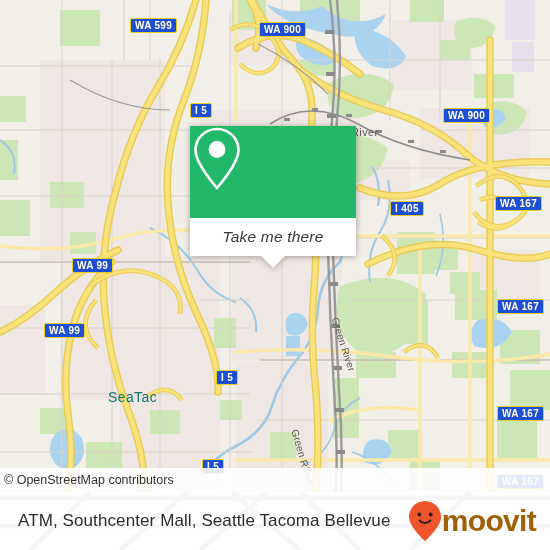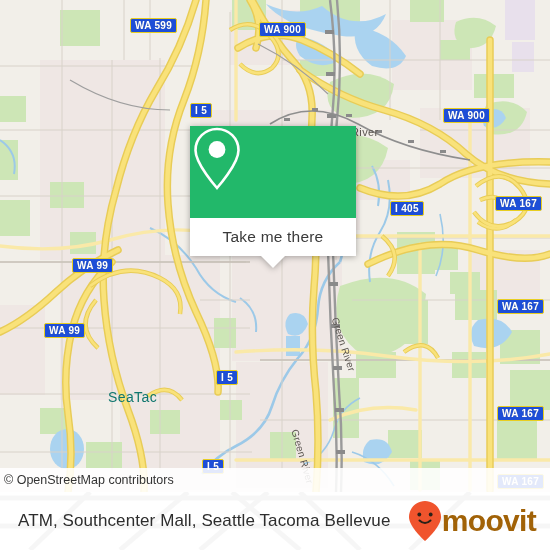--- a/index.html
+++ b/index.html
@@ -66,20 +66,21 @@
     padding-left: 4px;
     white-space: nowrap;
   }
 
   
   .card {
     position: absolute;
     left: 190px; top: 126px;
     width: 166px;
     filter: drop-shadow(0 1px 3px rgba(0,0,0,.32));
+    font-style: italic;
   }
   .card-top {
     background: #22B86A;
     height: 92px;
     display: flex;
     align-items: center;
     justify-content: center;
   }
   .card-bottom {
     background: #FFFFFF;

